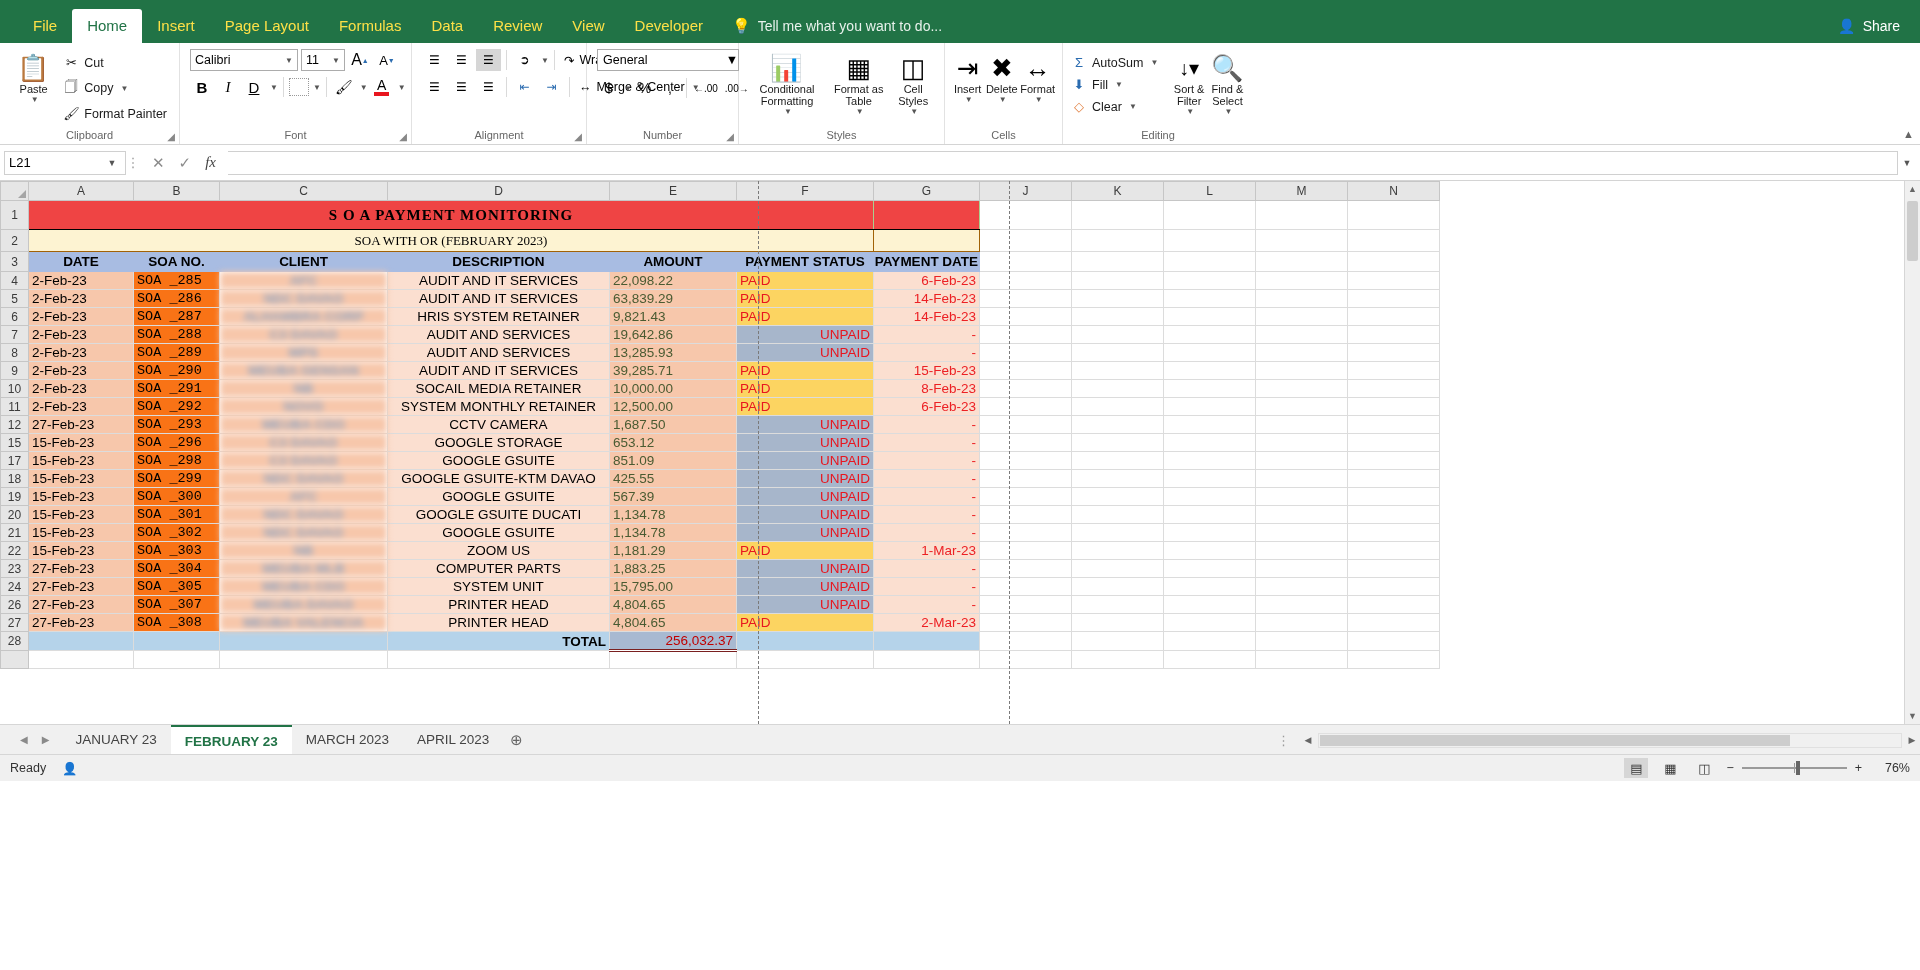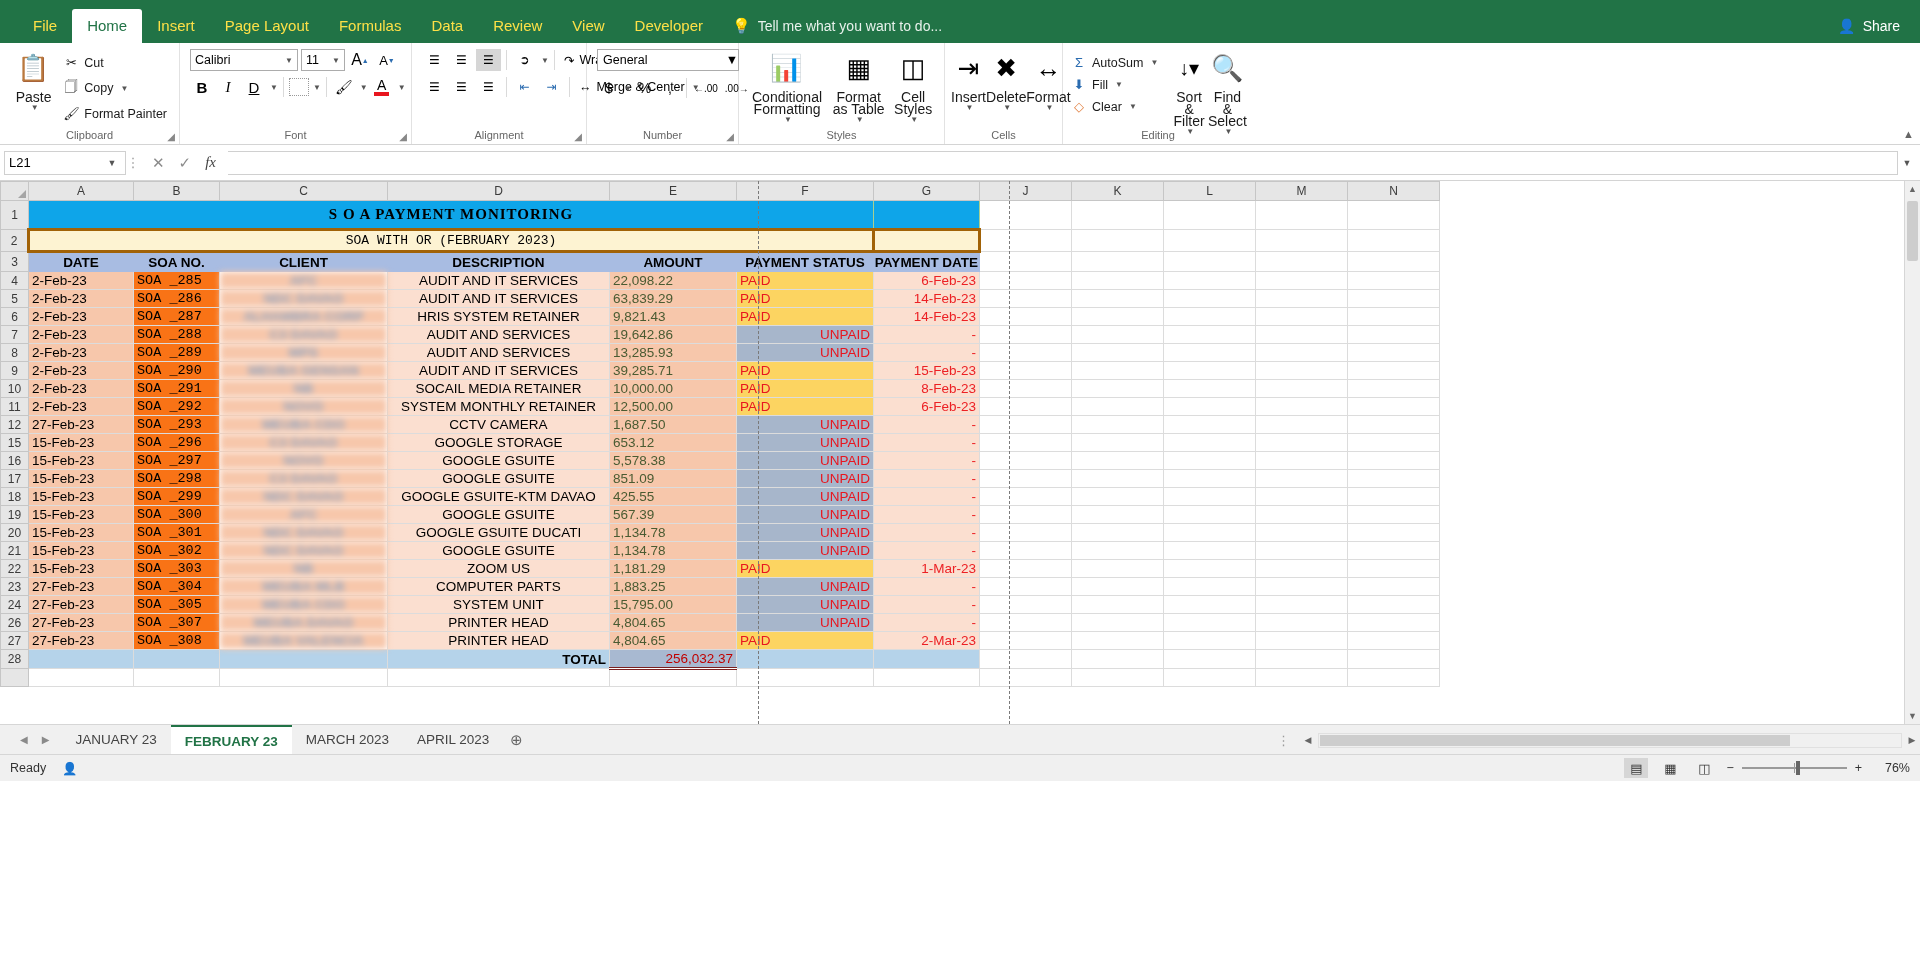--- a/index.html
+++ b/index.html
@@ -30,21 +30,21 @@
   
   .ribbon {
     height:102px; background:#fff; border-bottom:1px solid #d4d4d4;
     display:flex; align-items:stretch; position:relative;
   }
   .rgroup { display:flex; flex-direction:column; border-right:1px solid #e2e2e2; padding:3px 6px 0 6px; position:relative; }
   .rgroup-label { text-align:center; font-size:11px; color:#666; position:absolute; bottom:3px; left:0; right:0; }
   .rgroup-body { display:flex; flex:1; align-items:flex-start; padding-top:3px; }
   .big-btn { display:flex; flex-direction:column; align-items:center; width:56px; padding-top:4px; cursor:default; }
   .big-btn .glyph { font-size:26px; line-height:30px; }
-  .big-btn .cap { font-size:14px; margin-top:8px; text-align:center; line-height:12px; color:#1a1a1a;}
+  .big-btn .cap { font-size:11px; margin-top:0; text-align:center; line-height:12px; color:#1a1a1a;}
   .small-col { display:flex; flex-direction:column; gap:3px; padding-top:4px; }
   .small-btn { display:flex; align-items:center; gap:5px; font-size:12.5px; padding:2px 6px 2px 2px; color:#1a1a1a; cursor:default; white-space:nowrap;}
   .small-btn .ic { width:16px; text-align:center; font-size:13px; }
   .caret { font-size:8px; color:#555; margin-left:2px; }
   .dlg { position:absolute; right:4px; bottom:2px; font-size:10px; color:#888; }
 
   
   .fontgrp { width:232px; }
   .fontrow1 { display:flex; align-items:center; gap:3px; }
   .fontrow2 { display:flex; align-items:center; gap:2px; margin-top:5px; }
@@ -105,22 +105,22 @@
     font-size:12px; color:#3b3b3b; font-weight:normal;
   }
   .rowhdr {
     background:#e6e6e6; border:1px solid #c6c6c6; width:28px; text-align:center;
     font-size:12px; color:#3b3b3b; height:18px;
   }
   td.cell { border:1px solid #dcdcdc; height:18px; font-size:13.5px; padding:0 3px; white-space:nowrap; overflow:hidden;}
   .corner { background:#e6e6e6; border:1px solid #c6c6c6; width:28px; position:relative;}
   .corner:after{content:""; position:absolute; right:2px; bottom:2px; border-style:solid; border-width:0 0 8px 8px; border-color:transparent transparent #a5a5a5 transparent;}
 
-  .title-cell { background:#0ea5e9; font-family:"Liberation Serif", serif; font-weight:bold; font-size:15px; text-align:center; letter-spacing:1px; border:1px solid #a9cf8f; border-bottom:1px solid #000;}
-  .sub-cell { background:#fdf3d2; font-family:Liberation Mono, monospace; font-size:13px; text-align:center; border:3px solid #a16207;}
+  .title-cell { background:#ef4444; font-family:"Liberation Serif", serif; font-weight:bold; font-size:15px; text-align:center; letter-spacing:1px; border:1px solid #a9cf8f; border-bottom:1px solid #000;}
+  .sub-cell { background:#fdf3d2; font-family:Liberation Serif, serif; font-size:13px; text-align:center; border:1px solid #a16207;}
   .hdr-cell { background:#a8bce2; font-weight:bold; font-size:13.5px; text-align:center; color:#000; border:1px solid #a8bce2;}
   .c-date { background:#f7c7ab; }
   .c-soa  { background:#f97316;font-family:Liberation Mono, monospace; }
   .c-client { background:#f7c7ab; text-align:center; color:#8ba4c4; filter: blur(3.1px); font-size:12.5px; font-weight:600;}
   .c-desc { background:#fbdfd0; text-align:center; }
   .c-amt  { background:#f7c7ab; text-align:left; color:#4a5b32;}
   .c-stat-paid { background:#fcd461; color:#e8161f; text-align:left;}
   .c-stat-unpaid { background:#a7b6cb; color:#e8161f; text-align:right;}
   .c-pdate { background:#fbdfd0; color:#ec2024; text-align:right;}
   .total-lbl { background:#b5d3ea; text-align:right; font-weight:bold; font-size:13.5px;}
@@ -614,35 +614,20 @@
           <td class="cell c-amt">653.12</td>
           <td class="cell c-stat-unpaid">UNPAID</td>
           <td class="cell c-pdate">-</td>
           <td class="empty-cell"></td>
           <td class="empty-cell"></td>
           <td class="empty-cell"></td>
           <td class="empty-cell"></td>
           <td class="empty-cell"></td>
         </tr>
         <tr style="height:18px">
-          <td class="rowhdr">16</td>
-          <td class="cell c-date">15-Feb-23</td>
-          <td class="cell c-soa">SOA _297</td>
-          <td class="cell c-client">NOVO</td>
-          <td class="cell c-desc">GOOGLE GSUITE</td>
-          <td class="cell c-amt">5,578.38</td>
-          <td class="cell c-stat-unpaid">UNPAID</td>
-          <td class="cell c-pdate">-</td>
-          <td class="empty-cell"></td>
-          <td class="empty-cell"></td>
-          <td class="empty-cell"></td>
-          <td class="empty-cell"></td>
-          <td class="empty-cell"></td>
-        </tr>
-        <tr style="height:18px">
           <td class="rowhdr">17</td>
           <td class="cell c-date">15-Feb-23</td>
           <td class="cell c-soa">SOA _298</td>
           <td class="cell c-client">C3 DAVAO</td>
           <td class="cell c-desc">GOOGLE GSUITE</td>
           <td class="cell c-amt">851.09</td>
           <td class="cell c-stat-unpaid">UNPAID</td>
           <td class="cell c-pdate">-</td>
           <td class="empty-cell"></td>
           <td class="empty-cell"></td>

